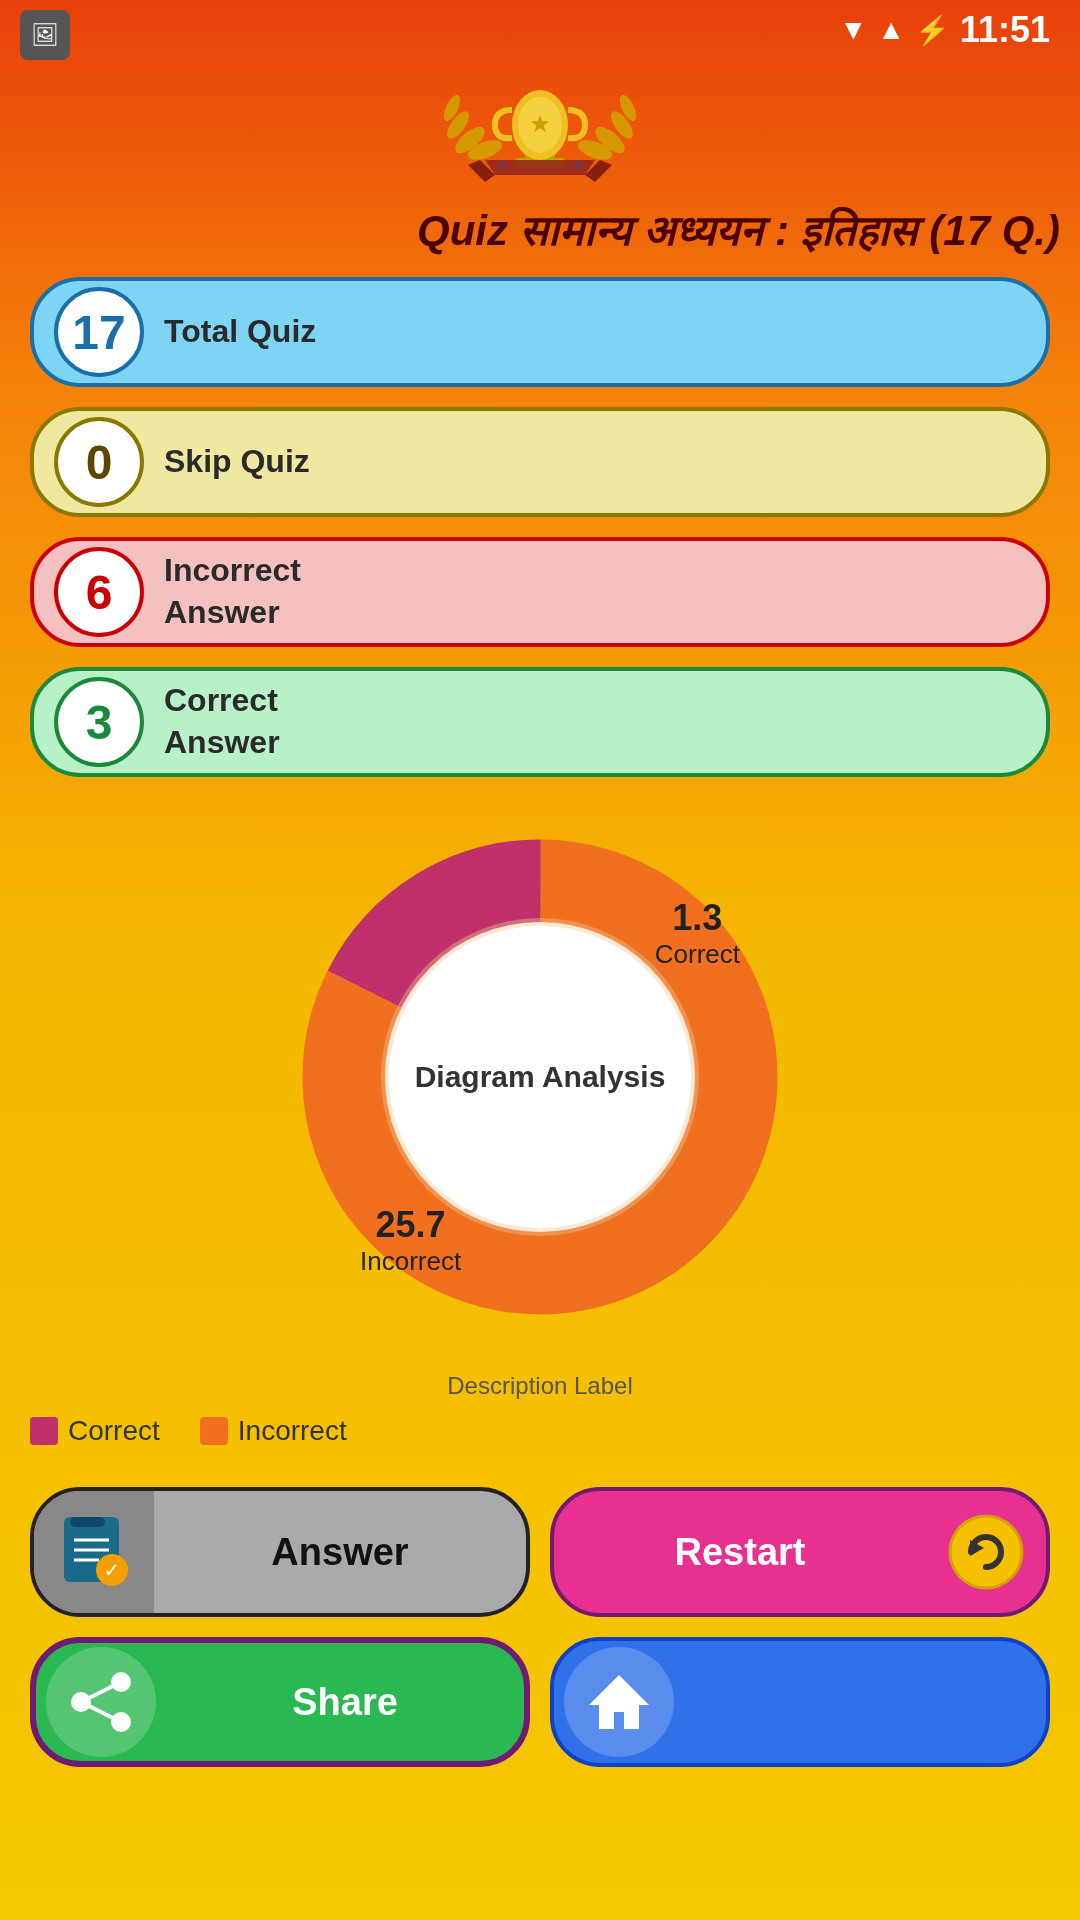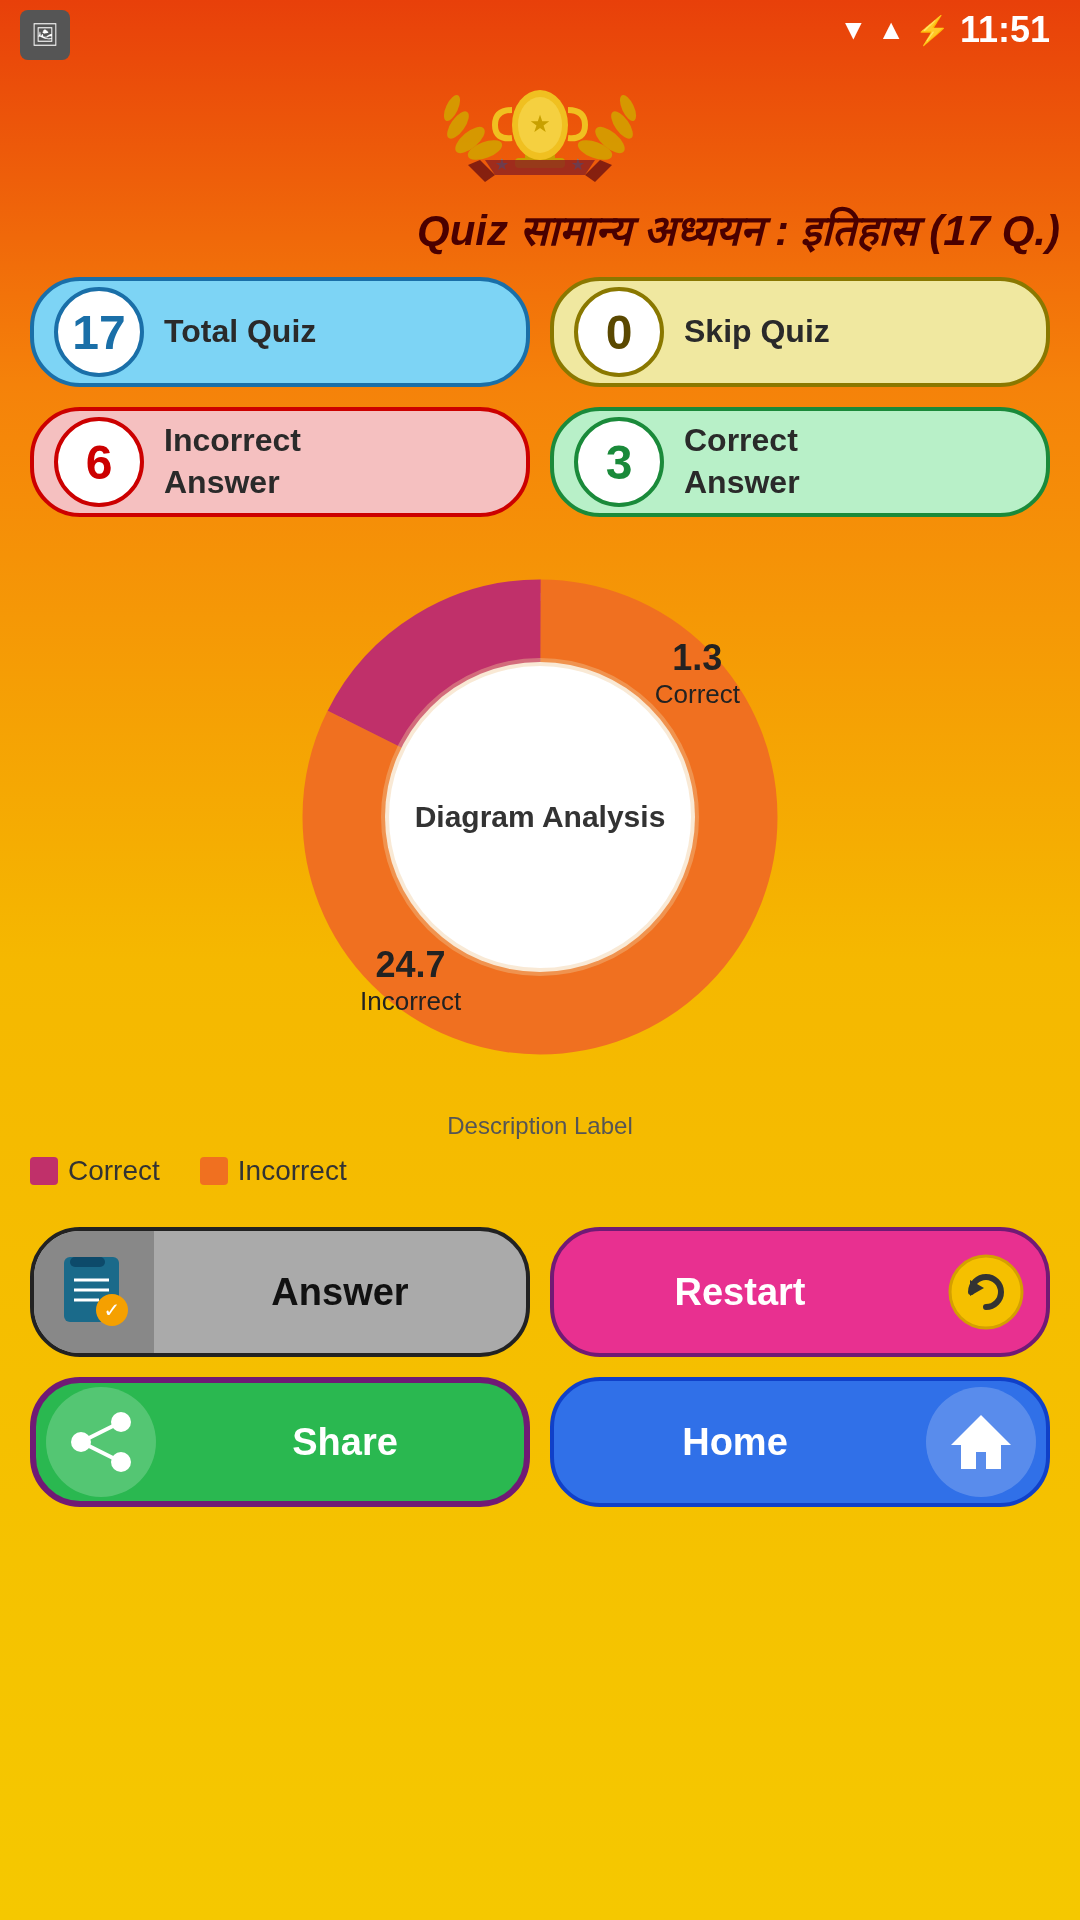--- a/index.html
+++ b/index.html
@@ -68,21 +68,21 @@
       font-size: 42px;
       font-weight: bold;
       color: #4a0000;
       padding: 10px 20px 20px 20px;
       font-style: italic;
     }
 
     
     .stats-grid {
       display: grid;
-      grid-template-columns: 1fr 1fr;
+      grid-template-columns: 1fr;
       gap: 20px;
       padding: 0 30px;
       margin-bottom: 20px;
     }
 
     .stat-card {
       display: flex;
       align-items: center;
       border-radius: 50px;
       padding: 10px 20px;
@@ -429,21 +429,21 @@
     <div class="donut-center-text">Diagram Analysis</div>
 
     
     <div class="chart-label-correct">
       <strong>1.3</strong>
       <span>Correct</span>
     </div>
 
     
     <div class="chart-label-incorrect">
-      <strong>24.7</strong>
+      <strong>25.7</strong>
       <span>Incorrect</span>
     </div>
   </div>
 </div>
 
 <div class="description-label">Description Label</div>
 
 <div class="legend">
   <div class="legend-item">
     <div class="legend-dot" style="background: #c0306a;"></div>
@@ -490,20 +490,19 @@
         <circle cx="55" cy="55" r="10" fill="white"></circle>
         <circle cx="15" cy="35" r="10" fill="white"></circle>
         <line x1="55" y1="15" x2="15" y2="35" stroke="white" stroke-width="4"></line>
         <line x1="55" y1="55" x2="15" y2="35" stroke="white" stroke-width="4"></line>
       </svg>
     </div>
     <span class="btn-text">Share</span>
   </button>
 
   <button class="btn btn-home">
-    <span class="btn-text">Home</span>
     <div class="btn-icon-area" style="border-radius:50%; background: rgba(255,255,255,0.2); width:110px; height:110px; margin:10px;">
       <svg width="70" height="70" viewBox="0 0 70 70">
         <polygon points="35,8 5,38 15,38 15,62 30,62 30,45 40,45 40,62 55,62 55,38 65,38" fill="white"></polygon>
       </svg>
     </div>
   </button>
 </div>
 
 </body></html>

